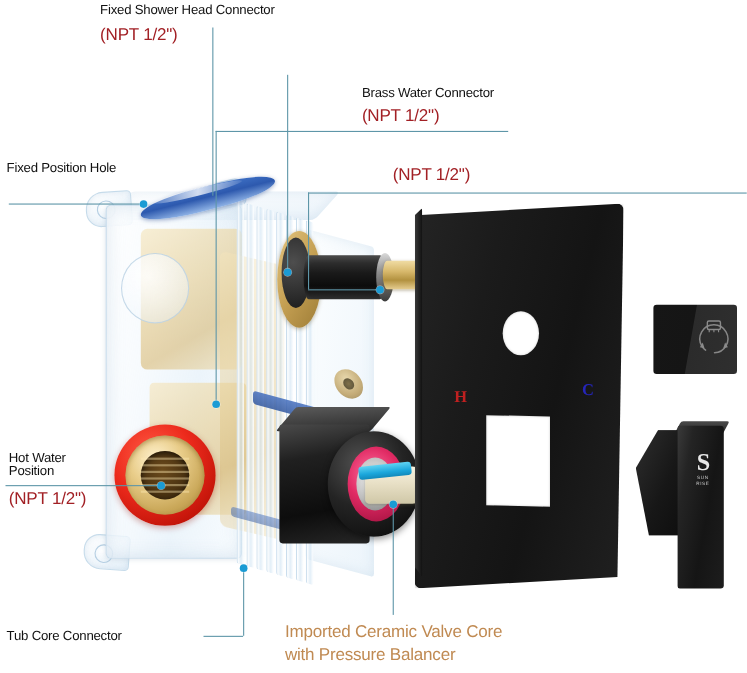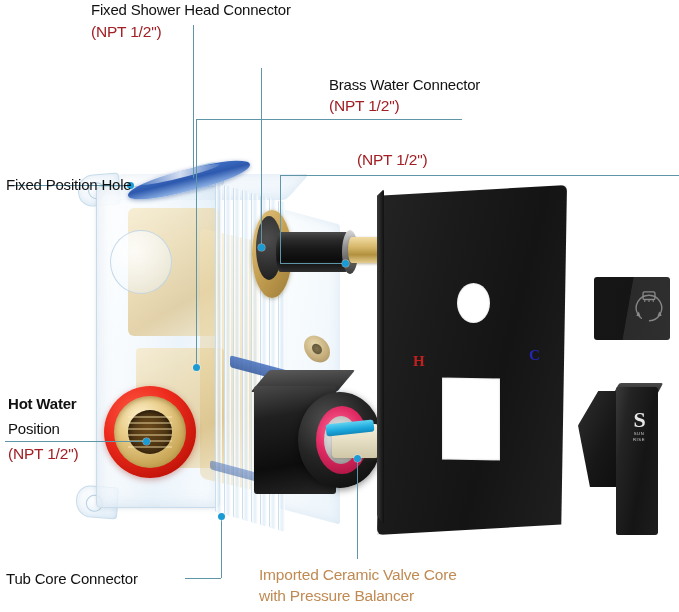--- a/index.html
+++ b/index.html
@@ -16,21 +16,21 @@
     height: 612px;
     background: #ffffff;
     overflow: hidden;
   }
 
   
   .lbl {
     position: absolute;
     font-family: "Liberation Sans", sans-serif;
     color: #111111;
-    font-size: 15px;
+    font-size: 12px;
     line-height: 19px;
     white-space: nowrap;
     letter-spacing: -0.2px;
   }
   .npt {
     position: absolute;
     font-family: "Liberation Sans", sans-serif;
     color: #a22025;
     font-size: 15.5px;
     line-height: 19px;
@@ -495,23 +495,23 @@
 
   <div class="lbl" style="left:91px; top:0px;">Fixed Shower Head Connector</div>
   <div class="npt" style="left:91px; top:22px;">(NPT 1/2")</div>
 
 
   <div class="lbl" style="left:329px; top:75px;">Brass Water Connector</div>
   <div class="npt" style="left:329px; top:96px;">(NPT 1/2")</div>
 
   <div class="npt" style="left:357px; top:150px;">(NPT 1/2")</div>
 
-  <div class="lbl" style="left:6px; top:143px;margin-top:32px;">Fixed Position Hole</div>
-
-  <div class="lbl" style="left:8px; top:394px;font-weight:bold;">Hot Water</div>
+  <div class="lbl" style="left:6px; top:143px;">Fixed Position Hole</div>
+
+  <div class="lbl" style="left:8px; top:407px;">Hot Water</div>
   <div class="lbl" style="left:8px; top:419px;">Position</div>
   <div class="npt" style="left:8px; top:444px;">(NPT 1/2")</div>
 
   <div class="lbl" style="left:6px; top:569px;">Tub Core Connector</div>
 
   <div class="gold" style="left:259px; top:586px;">with Pressure Balancer</div>
   <div class="gold" style="left:259px; top:565px;">Imported Ceramic Valve Core</div>
 
 </div>
 

